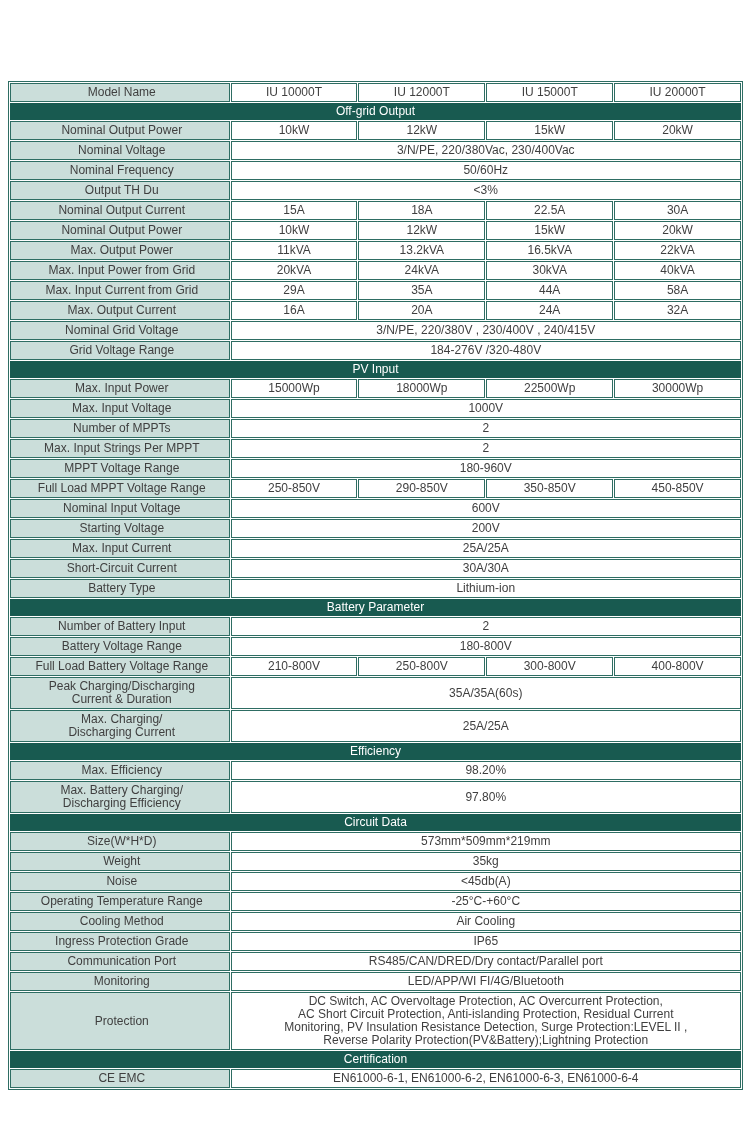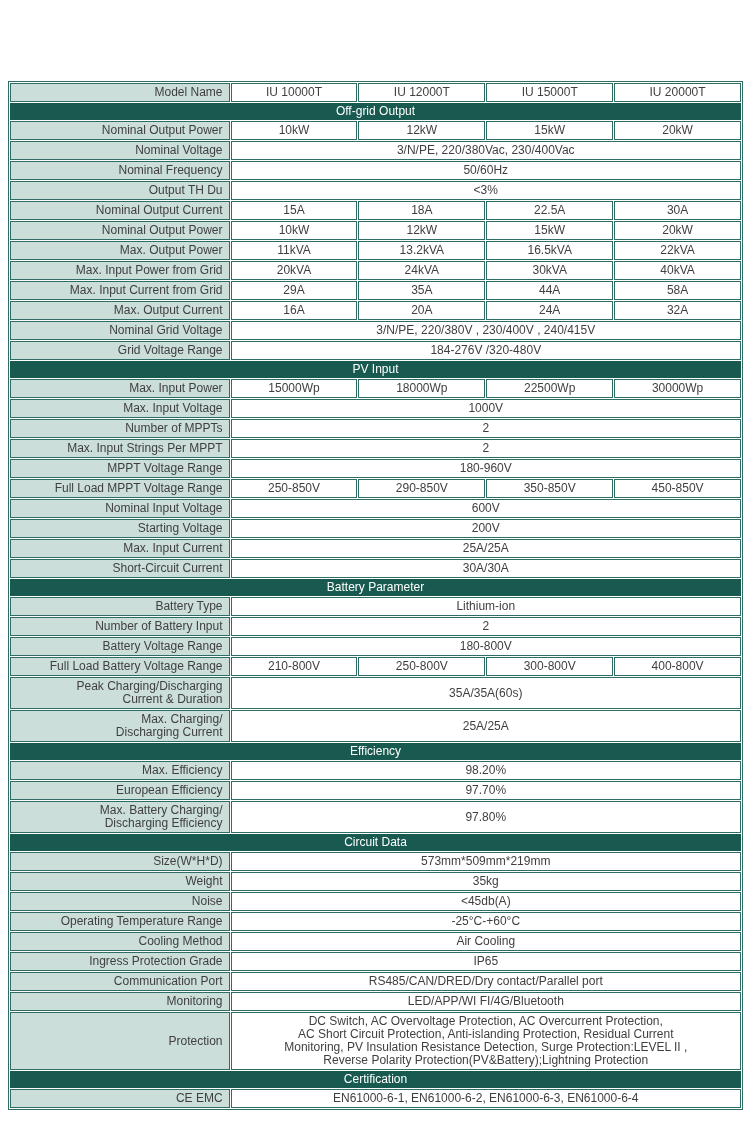--- a/index.html
+++ b/index.html
@@ -27,21 +27,21 @@
     font-size:12px;
     line-height:13px;
     padding:2px 6px;
     height:17px;
     vertical-align:middle;
     white-space:pre-line;
     font-weight:normal;
   }
   .label-cell{
     background:var(--labelbg);
-    text-align:right;
+    text-align:center;
     padding-left:10px;
   }
   .value-cell{
     background:#FFFFFF;
     text-align:center;
   }
   .section-bar{
     background:var(--bar);
     border-color:var(--bar);
     color:var(--bartext);
@@ -186,25 +186,25 @@
         </tr>
         <tr>
           <td class="label-cell">Max. Input Current</td>
           <td colspan="4" class="value-cell merged">25A/25A</td>
         </tr>
         <tr>
           <td class="label-cell">Short-Circuit Current</td>
           <td colspan="4" class="value-cell merged">30A/30A</td>
         </tr>
         <tr>
-          <td colspan="5" class="section-bar">Battery Parameter</td>
-        </tr>
-        <tr>
           <td class="label-cell">Battery Type</td>
           <td colspan="4" class="value-cell merged">Lithium-ion</td>
+        </tr>
+        <tr>
+          <td colspan="5" class="section-bar">Battery Parameter</td>
         </tr>
         <tr>
           <td class="label-cell">Number of Battery Input</td>
           <td colspan="4" class="value-cell merged">2</td>
         </tr>
         <tr>
           <td class="label-cell">Battery Voltage Range</td>
           <td colspan="4" class="value-cell merged">180-800V</td>
         </tr>
         <tr>
@@ -225,24 +225,20 @@
           <td colspan="4" class="value-cell merged">25A/25A</td>
         </tr>
         <tr>
           <td colspan="5" class="section-bar">Efficiency</td>
         </tr>
         <tr>
           <td class="label-cell">Max. Efficiency</td>
           <td colspan="4" class="value-cell merged">98.20%</td>
         </tr>
         <tr>
-          <td class="label-cell">European Efficiency</td>
-          <td colspan="4" class="value-cell merged">97.70%</td>
-        </tr>
-        <tr>
           <td class="label-cell">Max. Battery Charging/
 Discharging Efficiency</td>
           <td colspan="4" class="value-cell merged">97.80%</td>
         </tr>
         <tr>
           <td colspan="5" class="section-bar">Circuit Data</td>
         </tr>
         <tr>
           <td class="label-cell">Size(W*H*D)</td>
           <td colspan="4" class="value-cell merged">573mm*509mm*219mm</td>

